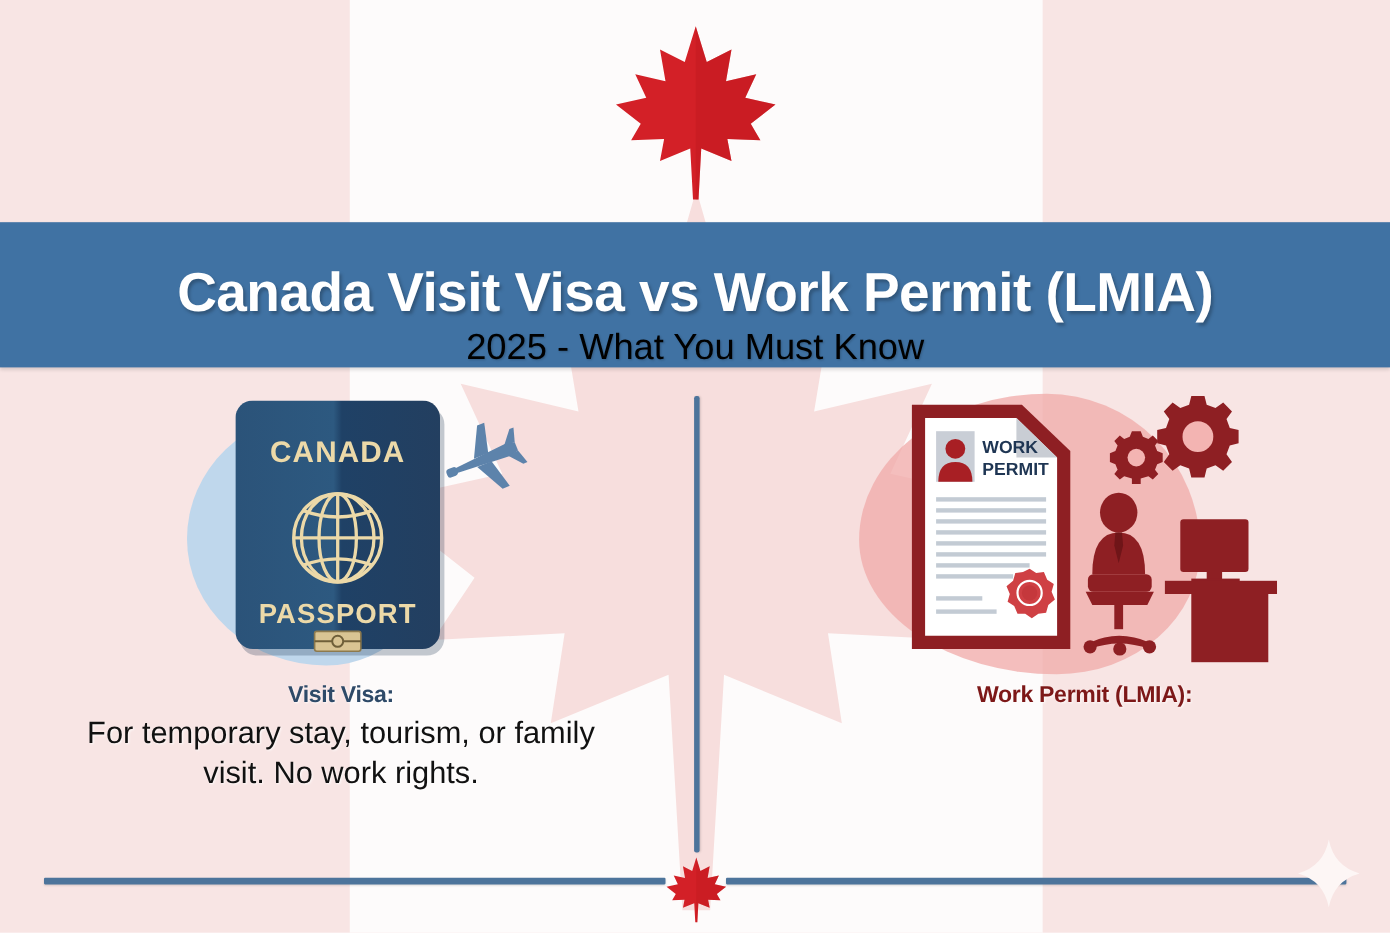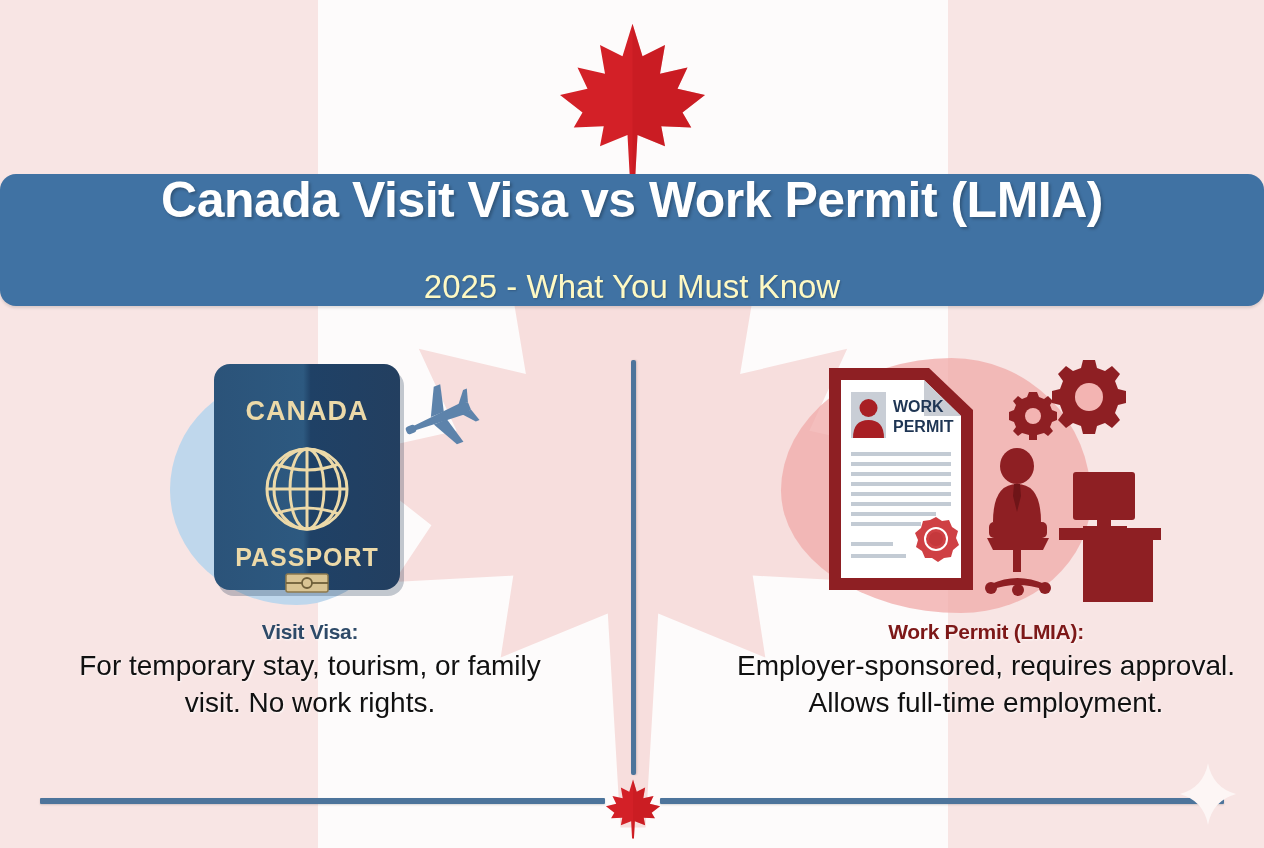--- a/index.html
+++ b/index.html
@@ -42,44 +42,43 @@
     left: 555px;
     top: 20px;
     width: 155px;
     height: 165px;
   }
 
   
   .title-banner {
     position: absolute;
     left: 0;
-    top: 174px;
+    top: 202px;
     width: 1264px;
     height: 132px;
     background: #4072a3;
     box-shadow: 0 2px 3px rgba(0,0,0,0.12);
     display: flex;
     flex-direction: column;
     align-items: center;
-    justify-content: space-between;
-    border-radius: 16px;
+    justify-content: flex-end;
   }
   .title-main {
     font-size: 50px;
     font-weight: bold;
     color: #ffffff;
     letter-spacing: -0.5px;
     line-height: 1.05;
     text-shadow: 2px 2px 3px rgba(0,0,0,0.25);
     white-space: nowrap;
   }
   .title-sub {
     margin-top: 4px;
     font-size: 33px;
-    color: #fef9c3;
+    color: #000000;
     letter-spacing: 0px;
     text-shadow: 1px 1px 2px rgba(0,0,0,0.2);
     white-space: nowrap;
   }
 
   
   .v-divider {
     position: absolute;
     left: 631px;
     top: 360px;
@@ -329,21 +328,20 @@
           <rect x="262" y="172" width="44" height="6"></rect>
 
           <rect x="238" y="174" width="102" height="12"></rect>
           <rect x="262" y="186" width="70" height="62"></rect>
         </g>
       </svg>
     </div>
 
     <div class="caption">
       <div class="caption-heading heading-permit">Work Permit (LMIA):</div>
-      <div class="caption-body">Employer-sponsored, requires approval. Allows full-time employment.</div>
     </div>
   </div>
 
   <div class="h-divider h-divider-left"></div>
   <div class="h-divider h-divider-right"></div>
 
   <svg class="bottom-leaf" viewBox="0 0 120 132">
     <path fill="#d32027" d="M60 3 L68 29 L86 20 L82 43 L104 38 L96 55 L118 60 L100 74 L107 86 L83 85 L86 101 L64 92 L62 129 L58 129 L56 92 L34 101 L37 85 L13 86 L20 74 L2 60 L24 55 L16 38 L38 43 L34 20 L52 29 Z"></path>
     <path fill="#b9161c" opacity="0.3" d="M60 3 L68 29 L86 20 L82 43 L104 38 L96 55 L118 60 L100 74 L107 86 L83 85 L86 101 L64 92 L62 129 L60 129 Z"></path>
   </svg>

